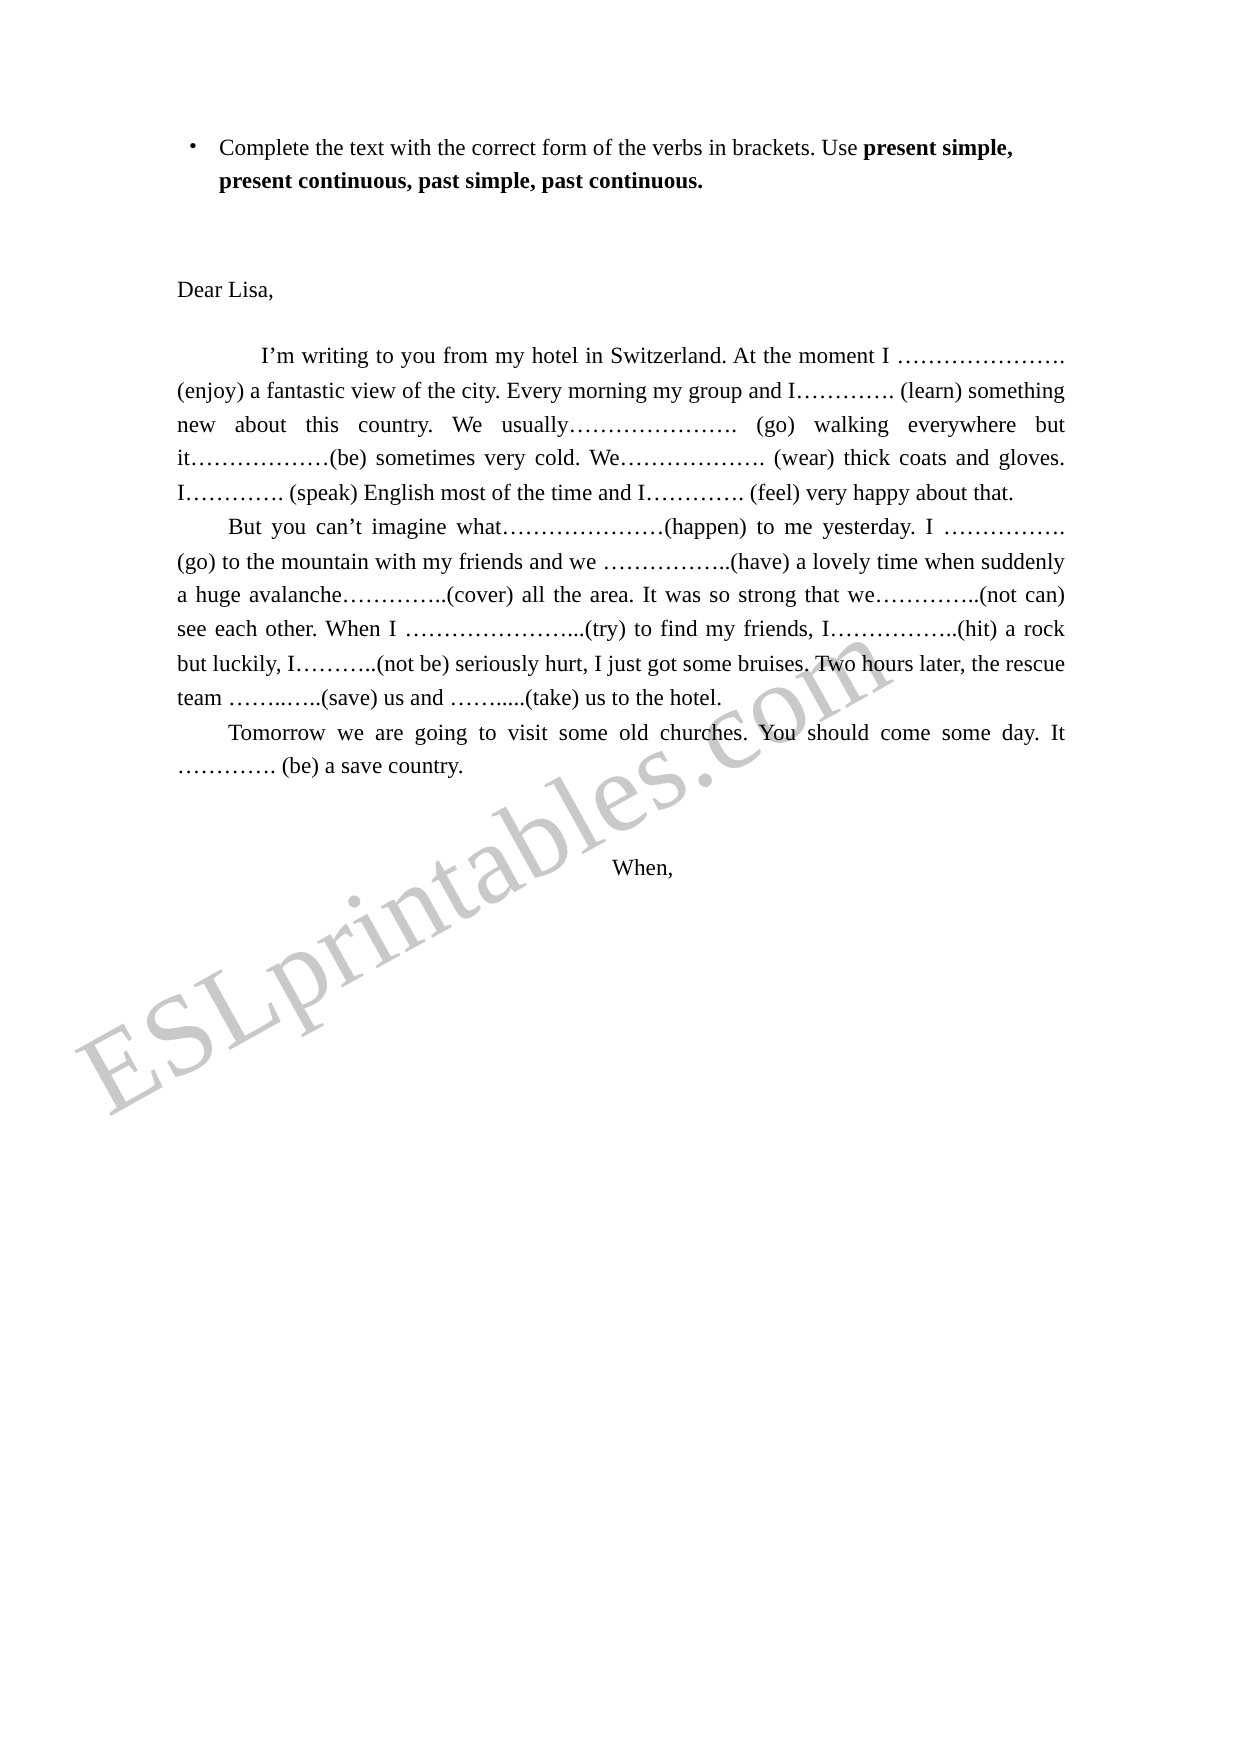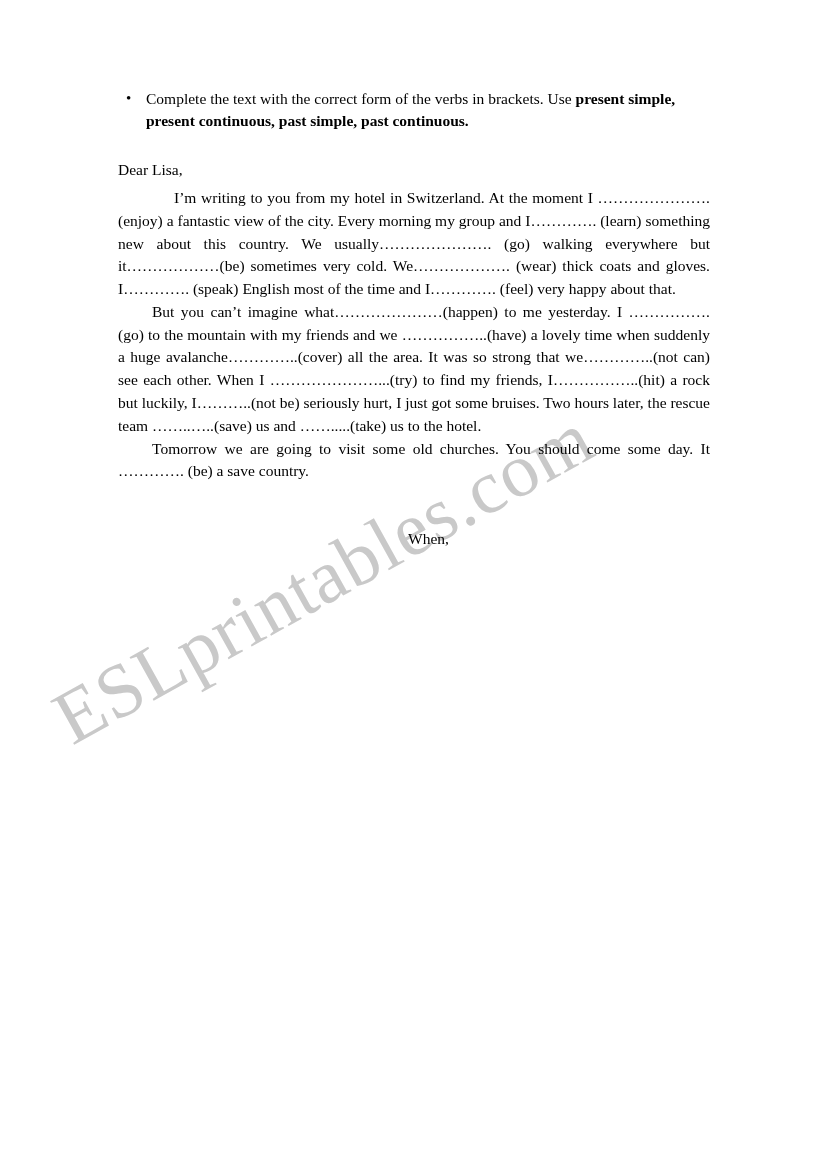--- a/index.html
+++ b/index.html
@@ -61,25 +61,25 @@
     top: 0px;
     font-size: 15px;
     line-height: 1.45;
   }
   .instruction .u {
   }
   .instruction .b {
     font-weight: bold;
   }
   .greeting {
-    margin-top: 28px;
+    margin-top: 52px;
     font-size: 15.5px;
   }
   .letter {
-    margin-top: 8px;
+    margin-top: 24px;
     font-size: 15.5px;
     line-height: 1.47;
     text-align: justify;
     text-justify: inter-word;
   }
   .letter p {
     margin: 0;
   }
   .letter p.indent {
     text-indent: 56px;

